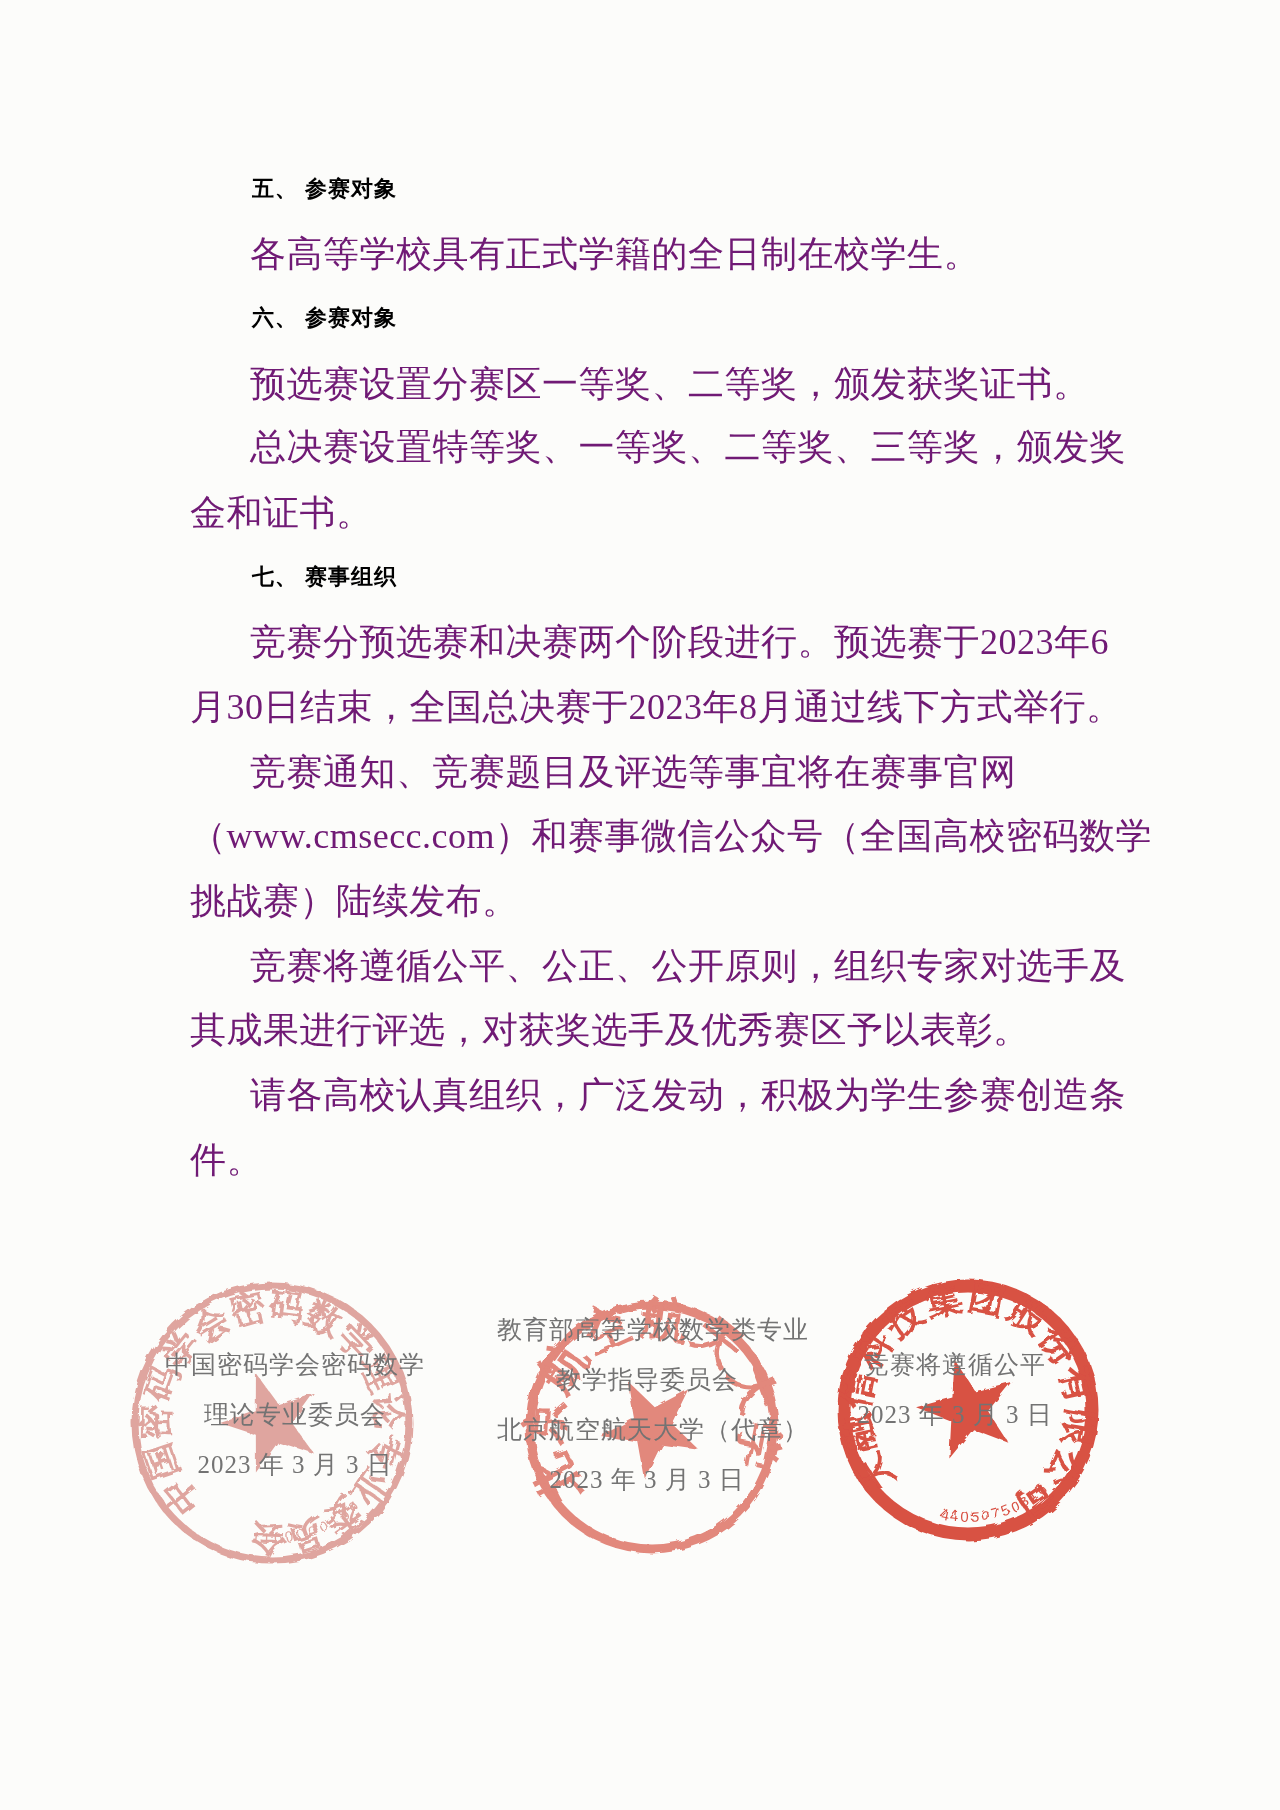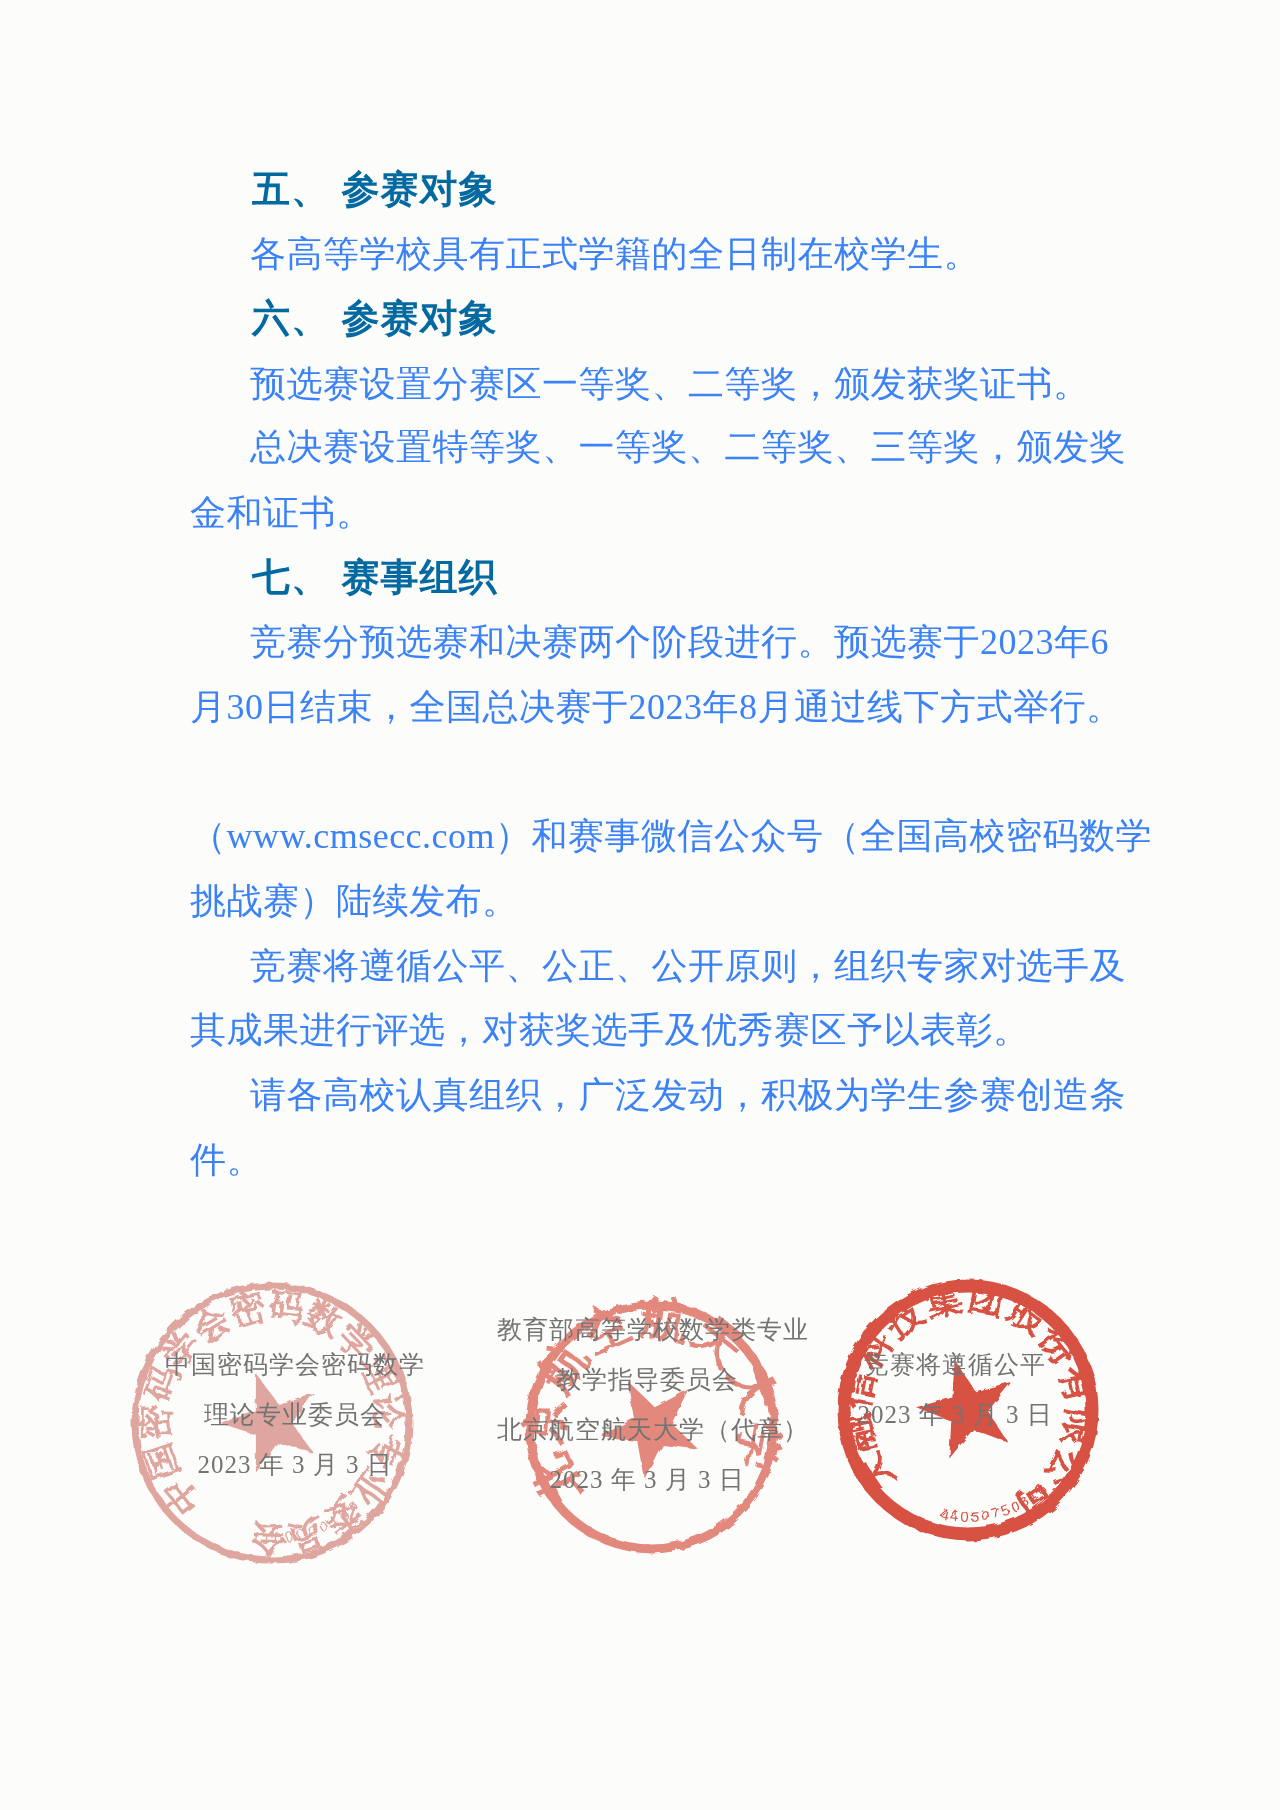--- a/index.html
+++ b/index.html
@@ -1,22 +1,22 @@
 <!DOCTYPE html>
 <html><head>
 <meta charset="utf-8">
 <style>
   html,body{margin:0;padding:0;}
   body{width:1280px;height:1810px;position:relative;background:#fbfbf9;overflow:hidden;
        font-family:"Liberation Serif","DejaVu Serif",serif;}
   .page{position:absolute;inset:0;background:#fcfcfa;}
-  .textline{position:absolute;white-space:nowrap;color:#3b82f6;font-size:36px;height:44px;line-height:44px;
+  .textline{position:absolute;white-space:nowrap;color:#701a75;font-size:36px;height:44px;line-height:44px;
             letter-spacing:0.5px;}
-  .textline.heading{font-family:"Liberation Sans","DejaVu Sans",sans-serif;font-weight:700;color:#0369a1;
-                    font-size:38px;letter-spacing:1px;}
+  .textline.heading{font-family:"Liberation Sans","DejaVu Sans",sans-serif;font-weight:700;color:#000000;
+                    font-size:22px;letter-spacing:1px;}
   .indent{left:250px;}
   .flush{left:190px;}
   .hleft{left:252px;}
   
   .seal{position:absolute;width:300px;height:300px;}
   .seal-1{left:122px;top:1273px;opacity:0.55;}
   .seal-2{left:502px;top:1277px;opacity:0.72;}
   .seal-3{left:818px;top:1260px;opacity:0.88;}
   .ring-text{font-family:"Liberation Serif","DejaVu Serif",serif;font-weight:700;}
   .seal-1 .ring-text{font-size:35px;letter-spacing:0.5px;}
@@ -37,20 +37,21 @@
 
   <div class="textline heading hleft" style="top:167px">五、 参赛对象</div>
   <div class="textline indent" style="top:232px">各高等学校具有正式学籍的全日制在校学生。</div>
   <div class="textline heading hleft" style="top:296px">六、 参赛对象</div>
   <div class="textline indent" style="top:362px">预选赛设置分赛区一等奖、二等奖，颁发获奖证书。</div>
   <div class="textline indent" style="top:425px">总决赛设置特等奖、一等奖、二等奖、三等奖，颁发奖</div>
   <div class="textline flush" style="top:491px">金和证书。</div>
   <div class="textline heading hleft" style="top:555px">七、 赛事组织</div>
   <div class="textline indent" style="top:620px">竞赛分预选赛和决赛两个阶段进行。预选赛于2023年6</div>
   <div class="textline flush" style="top:685px">月30日结束，全国总决赛于2023年8月通过线下方式举行。</div>
+  <div class="textline indent" style="top:750px">竞赛通知、竞赛题目及评选等事宜将在赛事官网</div>
   <div class="textline flush" style="top:814px">（www.cmsecc.com）和赛事微信公众号（全国高校密码数学</div>
   <div class="textline flush" style="top:879px">挑战赛）陆续发布。</div>
   <div class="textline indent" style="top:944px">竞赛将遵循公平、公正、公开原则，组织专家对选手及</div>
   <div class="textline indent" style="top:1073px">请各高校认真组织，广泛发动，积极为学生参赛创造条</div>
   <div class="textline flush" style="top:1008px">其成果进行评选，对获奖选手及优秀赛区予以表彰。</div>
   <div class="textline flush" style="top:1138px">件。</div>
 
   <svg class="seal seal-1" viewBox="0 0 300 300">
     <defs>
       <filter id="stamp1" x="-10%" y="-10%" width="120%" height="120%">

